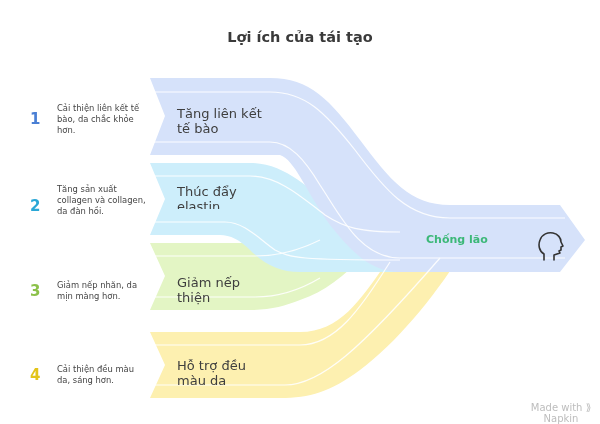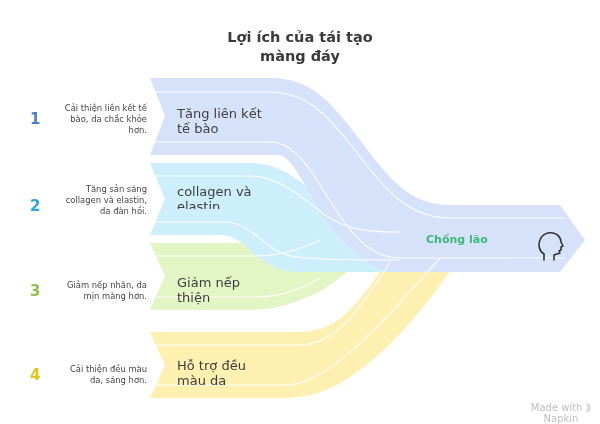--- a/index.html
+++ b/index.html
@@ -2,33 +2,32 @@
 <html><head>
 <meta charset="utf-8">
 <style>
   html, body { margin:0; padding:0; background:#ffffff; }
   body { width:600px; height:424px; position:relative; overflow:hidden;
          font-family:"DejaVu Sans", sans-serif; }
   .title { position:absolute; left:0; width:600px; top:28px; text-align:center;
            font-size:14.5px; font-weight:bold; color:#3a3a3a; line-height:19px; }
   svg.flow { position:absolute; left:0; top:0; }
   .num { position:absolute; left:30px; font-size:15px; font-weight:bold; }
-  .desc { position:absolute; left:57px; width:90px; font-size:8.4px; line-height:11px; color:#444;text-align:right; }
+  .desc { position:absolute; left:57px; width:90px; font-size:8.4px; line-height:11px; color:#444; }
   .band-label { position:absolute; left:177px; font-size:13px; line-height:15px; color:#3e3e3e; width:110px; }
   .outcome { position:absolute; left:426px; top:232px; width:108px; 
              font-size:11px; font-weight:bold; line-height:15px; color:#3cb878; }
   .footer { position:absolute; left:522px; top:402px; font-size:10px; color:#bdbdbd;text-align:center; }
   .head-icon { position:absolute; left:536px; top:230px; }
 </style>
 </head>
 <body>
 
 <div class="title">
   <div>Lợi ích của  tái tạo</div>
-  <div>màng đáy</div>
 </div>
 
 <svg class="flow" width="600" height="424" viewBox="0 0 600 424">
 
   <path d="M150,332 L300,332 C340,332 360,300 385,265 L400,240 L470,240 C440,290 400,340 360,370 C330,392 310,398 280,398 L150,398 L165,365 Z" fill="#fdf0b0"></path>
 
   <path d="M150,243 L250,243 C280,243 295,238 310,232 L380,240 C350,270 330,290 300,300 C285,306 270,310 250,310 L150,310 L165,276 Z" fill="#e3f5c4"></path>
 
   <path d="M150,163 L250,163 C285,163 310,190 330,205 C345,215 360,218 400,218 L400,272 L300,272 C280,272 265,265 250,250 C240,240 230,235 220,235 L150,235 L165,199 Z" fill="#cdeefb"></path>
 
@@ -43,34 +42,34 @@
     <path d="M152,297 L255,297 C280,297 300,290 320,278"></path>
     <path d="M152,345 L300,345 C335,345 360,310 390,262"></path>
     <path d="M152,385 L285,385 C320,385 360,350 440,258"></path>
   </g>
 </svg>
 
 <div class="num" style="top:110px;color:#4a7fd4">1</div>
 <div class="desc" style="top:103px">Cải thiện liên kết tế bào, da chắc khỏe hơn.</div>
 
 <div class="num" style="top:197px;color:#2aa7d6">2</div>
-<div class="desc" style="top:184px">Tăng sản sáng collagen và elastin, da đàn hồi.</div>
+<div class="desc" style="top:184px">Tăng sản xuất collagen và collagen, da đàn hồi.</div>
 
 <div class="num" style="top:282px;color:#8cc14a">3</div>
 <div class="desc" style="top:280px">Giảm nếp nhăn, da mịn màng hơn.</div>
 
 <div class="num" style="top:366px;color:#e3c419">4</div>
 <div class="desc" style="top:364px">Cải thiện đều màu da, sáng hơn.</div>
 
 <div class="band-label" style="top:106px">
   <div>Tăng liên kết</div>
   <div>tế bào</div>
 </div>
 <div class="band-label" style="top:184px">
-  <div>collagen và</div>
+  <div>Thúc đẩy</div>
   <div style="height:10px;overflow:hidden">elastin</div>
 </div>
 <div class="band-label" style="top:275px">
   <div>Giảm nếp</div>
   <div>thiện</div>
 </div>
 <div class="band-label" style="top:358px">
   <div>Hỗ trợ đều</div>
   <div>màu da</div>
 </div>

